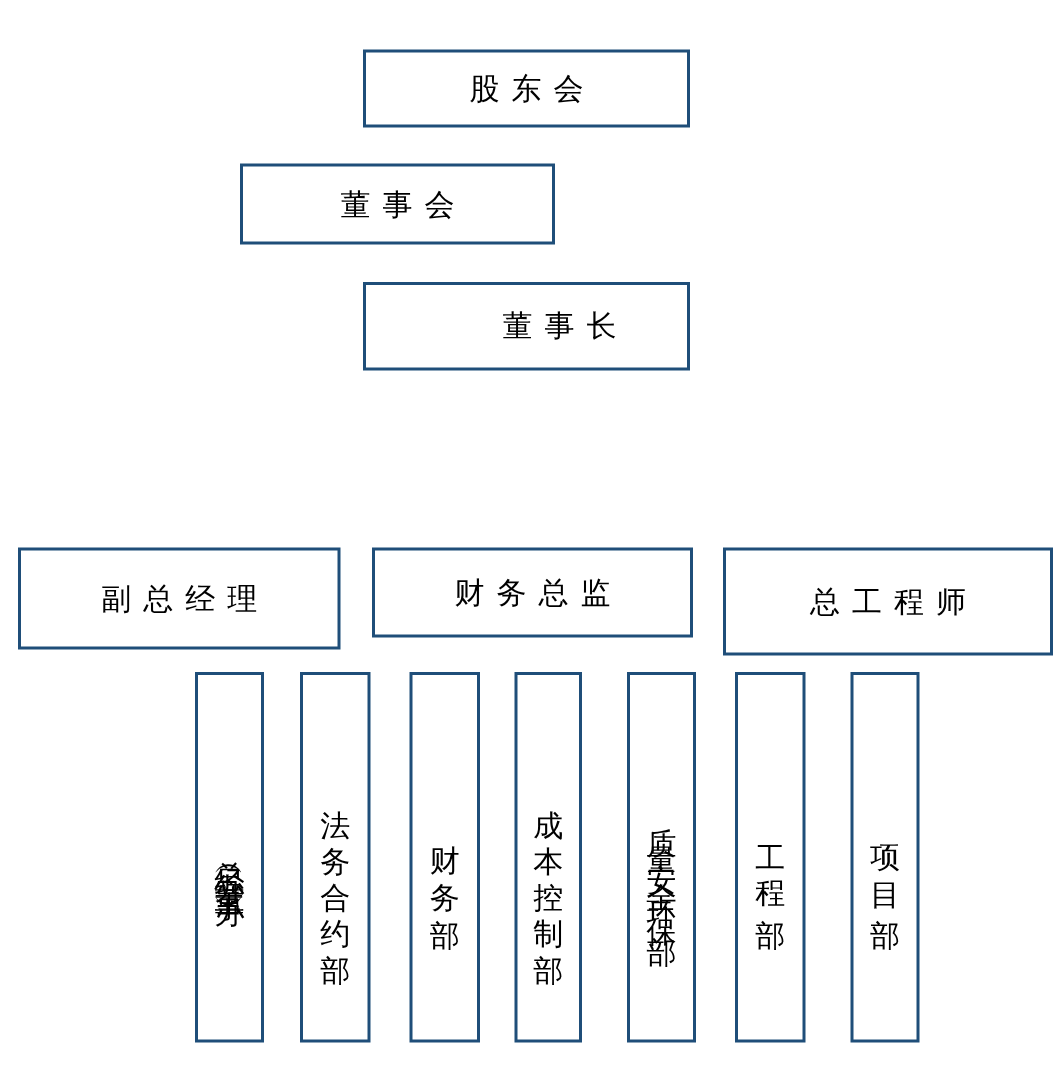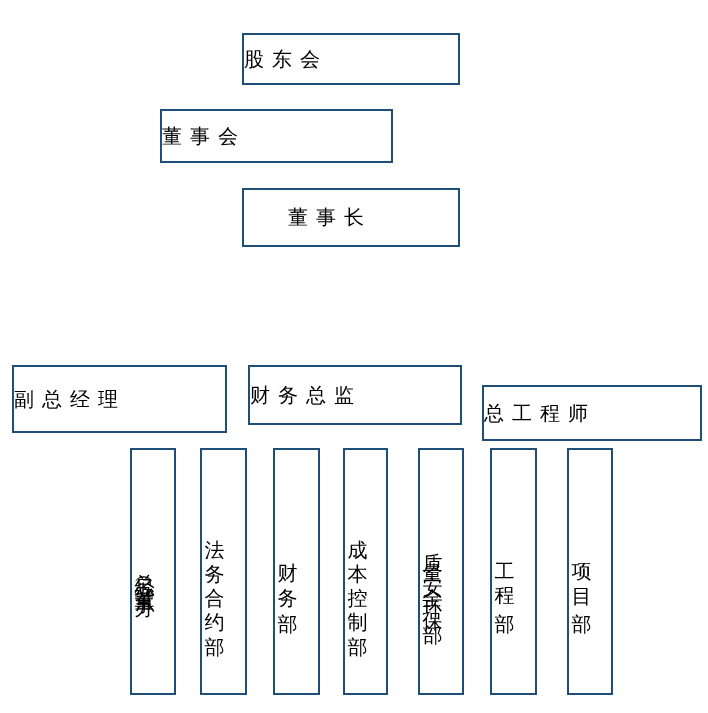--- a/index.html
+++ b/index.html
@@ -18,20 +18,21 @@
     position: relative;
     width: 708px; height: 713px;
     background: var(--bg-color);
   }
   .node {
     position: absolute;
     border: 2.5px solid var(--border-color);
     background: var(--bg-color);
     display: flex;
     align-items: center;
+    justify-content: center;
     color: var(--text-color);
     font-size: 20px;
   }
   
   .h-label {
     letter-spacing: 8px;
     margin-right: -8px;
     white-space: nowrap;
   }
   
@@ -41,30 +42,30 @@
     white-space: nowrap;
   }
   .vs-3 { letter-spacing: 25px; margin-bottom: -25px; }
   .vs-5 { letter-spacing: 24px; margin-bottom: -24px; }
   .vs-7 { letter-spacing: 12px; margin-bottom: -12px; }
   .vs-8 { letter-spacing: 4px;  margin-bottom: -4px;  }
 
   
   #node-shareholders     { left: 242px; top: 33px;  width: 218px; height: 52px; }
   
-  #node-board            { left: 160px; top: 109px; width: 233px; height: 54px; }
+  #node-board            { left: 160px; top: 109px; width: 210px; height: 54px; }
   #node-supervisory      { left: 372px; top: 109px; width: 186px; height: 54px; }
   
   #node-chairman         { left: 242px; top: 188px; width: 218px; height: 59px; padding-left: 44px; }
   
   #node-general-manager  { left: 242px; top: 272px; width: 218px; height: 58px; }
   
   #node-deputy-gm        { left: 12px;  top: 365px; width: 215px; height: 68px; }
   #node-cfo              { left: 248px; top: 365px; width: 214px; height: 60px; }
-  #node-chief-engineer   { left: 482px; top: 385px; width: 220px; height: 56px; }
+  #node-chief-engineer   { left: 482px; top: 365px; width: 220px; height: 72px; }
   
   #node-gm-office        { left: 130px; top: 448px; width: 46px; height: 247px; }
   #node-legal-contracts  { left: 200px; top: 448px; width: 47px; height: 247px; }
   #node-finance          { left: 273px; top: 448px; width: 47px; height: 247px; }
   #node-cost-control     { left: 343px; top: 448px; width: 45px; height: 247px; }
   #node-qshe             { left: 418px; top: 448px; width: 46px; height: 247px; }
   #node-engineering      { left: 490px; top: 448px; width: 47px; height: 247px; }
   #node-project          { left: 567px; top: 448px; width: 46px; height: 247px; }
 </style>
 </head>

